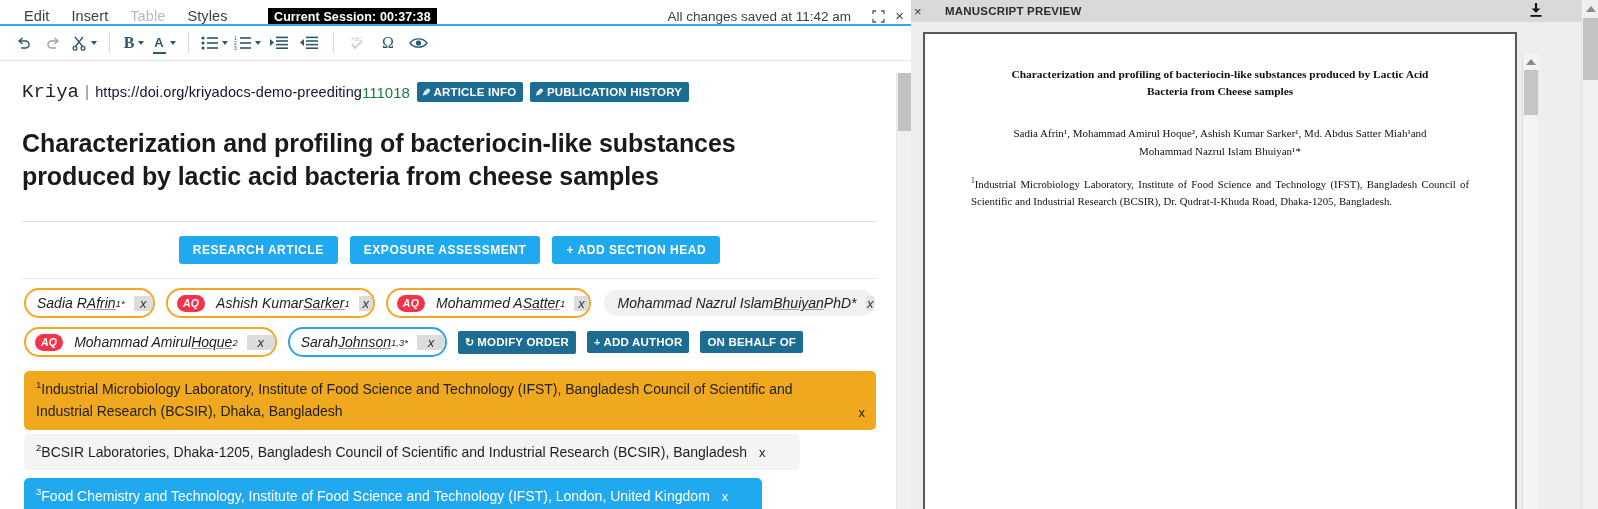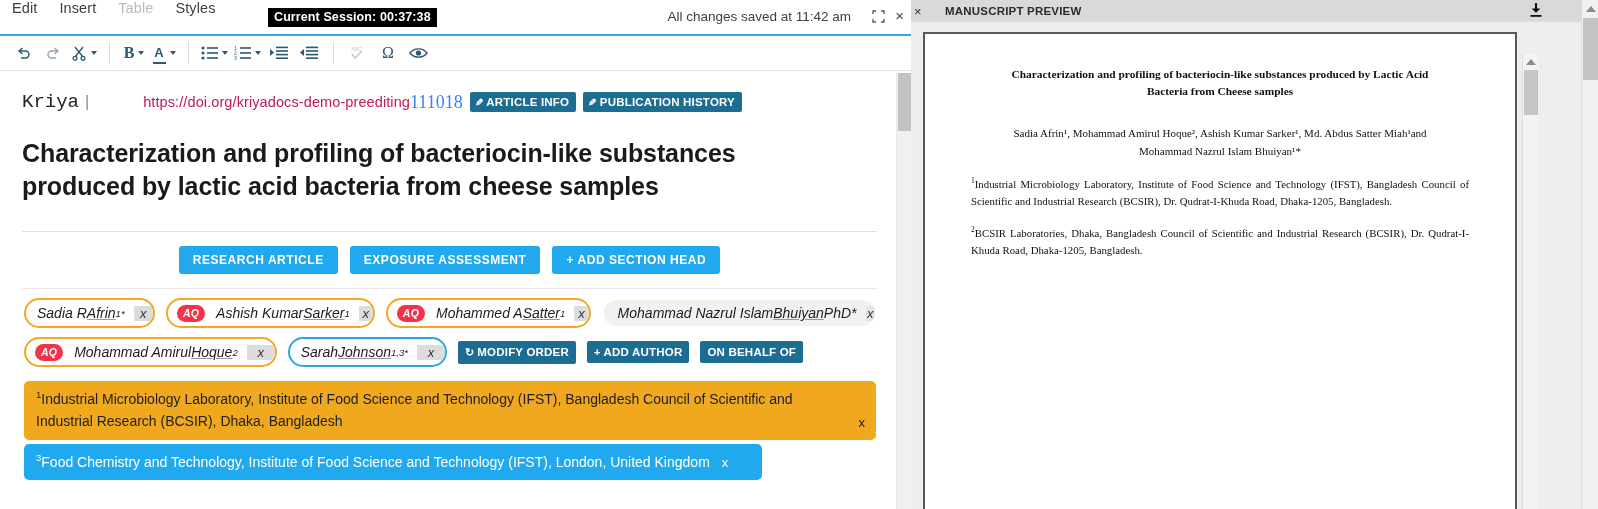--- a/index.html
+++ b/index.html
@@ -16,24 +16,24 @@
   #editor-pane {
     position: relative;
     width: 911px; height: 509px;
     background: #ffffff;
     display: flex; flex-direction: column;
   }
 
   
   #menubar {
     position: relative;
-    height: 34px;
+    height: 24px;
     background: #ffffff;
-    display: flex; align-items: flex-start;
-    padding-left: 12px;
+    display: flex; align-items: flex-end;
+    padding-left: 24px;
     flex: none;
   }
   .menu-item {
     font-size: 14.5px;
     color: #3c4043;
     margin-right: 22px;
     cursor: pointer;
     letter-spacing: .1px;
   }
   .menu-item.disabled { color: #b7bbbf; }
@@ -109,23 +109,23 @@
     white-space: nowrap;
   }
   .doi-brand {
     font-family: Liberation Mono, monospace;
     font-size: 19px;
     color: #222;
     margin-right: 6px;
   }
   .doi-sep { color: #888; margin-right: 6px; font-size: 16px; }
   .doi-url {
-    color: #be185d; font-size: 14.5px; letter-spacing: .1px; margin-left: 48px;
-  }
-  .doi-num { color: #3b82f6; font-size: 18px; font-family: Liberation Serif, serif; }
+    color: #0f172a; font-size: 14.5px; letter-spacing: .1px;
+  }
+  .doi-num { color: #15803d; font-size: 15px; }
   .pill-dark {
     background: #1d6c92;
     color: #ffffff;
     font-size: 11.5px;
     font-weight: bold;
     letter-spacing: .2px;
     padding: 4px 7px 4px 5px;
     margin-left: 7px;
     border-radius: 2px;
     cursor: pointer;
@@ -599,20 +599,26 @@
           </span>
         </div>
 
         <div id="affil-list">
 
           <div class="affil amber">
             <sup>1</sup><span>Industrial Microbiology Laboratory, Institute of Food Science and Technology (IFST), Bangladesh Council of Scientific and Industrial Research (BCSIR), Dhaka, Bangladesh</span>
             <span class="x">x</span>
           </div>
 
+          <div style="margin-bottom:4px;">
+            <span class="affil grey">
+              <sup>2</sup><span>BCSIR Laboratories, Dhaka-1205, Bangladesh Council of Scientific and Industrial Research (BCSIR), Bangladesh</span>
+              <span class="x">x</span>
+            </span>
+          </div>
 
           <div>
             <span class="affil cyan">
               <sup>3</sup><span>Food Chemistry and Technology, Institute of Food Science and Technology (IFST), London, United Kingdom</span>
               <span class="x">x</span>
             </span>
           </div>
         </div>
 
       </div>
@@ -640,23 +646,20 @@
     <div id="preview-body">
       <div id="page-sheet">
         <div id="ms-title">Characterization and profiling of bacteriocin-like substances produced by Lactic Acid Bacteria from Cheese samples</div>
         <div id="ms-authors">
           <div>Sadia Afrin¹, Mohammad Amirul Hoque², Ashish Kumar Sarker¹, Md. Abdus Satter Miah¹and</div>
           <div>Mohammad Nazrul Islam Bhuiyan¹*</div>
         </div>
         <div class="ms-affil">
           <sup>1</sup><span>Industrial Microbiology Laboratory, Institute of Food Science and Technology (IFST), Bangladesh Council of Scientific and Industrial Research (BCSIR), Dr. Qudrat-I-Khuda Road, Dhaka-1205, Bangladesh.</span>
         </div>
-        <div class="ms-affil">
-          <sup>2</sup><span>BCSIR Laboratories, Dhaka, Bangladesh Council of Scientific and Industrial Research (BCSIR), Dr. Qudrat-I-Khuda Road, Dhaka-1205, Bangladesh.</span>
-        </div>
       </div>
 
       <div id="sheet-scrollbar">
         <div id="sheet-arrow">
             <i class="tri-up"></i>
           </div>
         <div id="sheet-thumb"></div>
       </div>
     </div>
 

